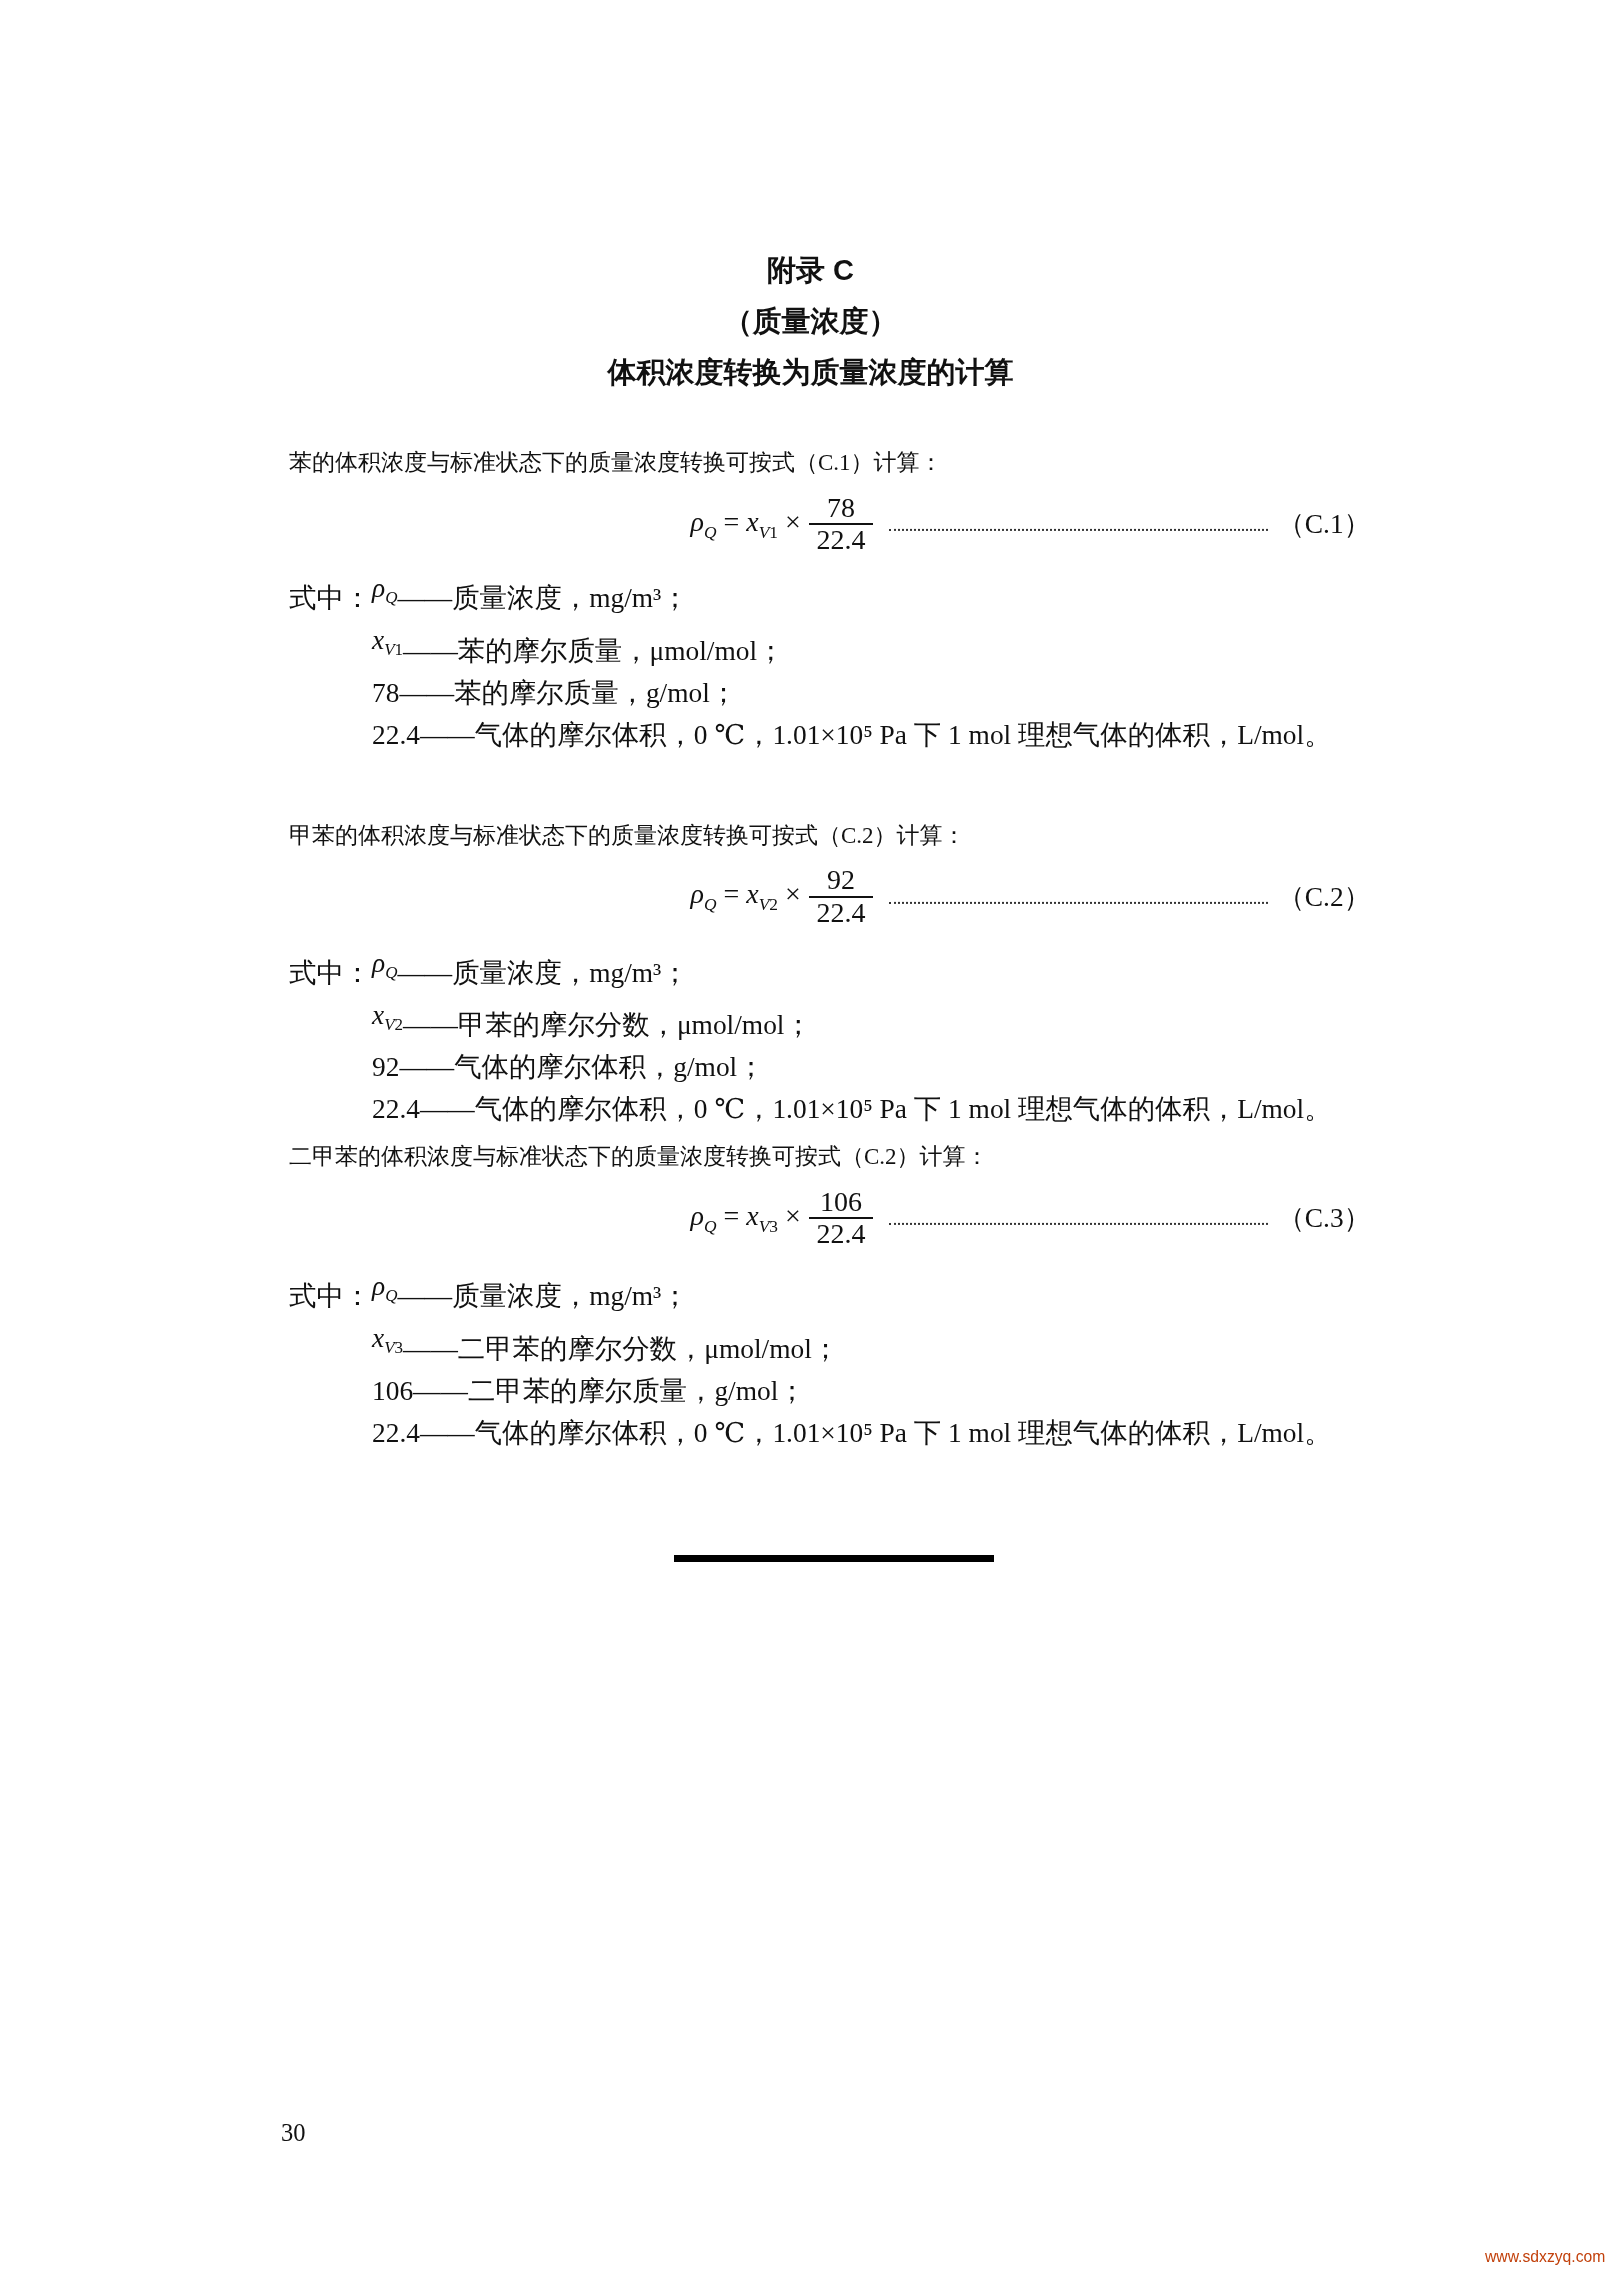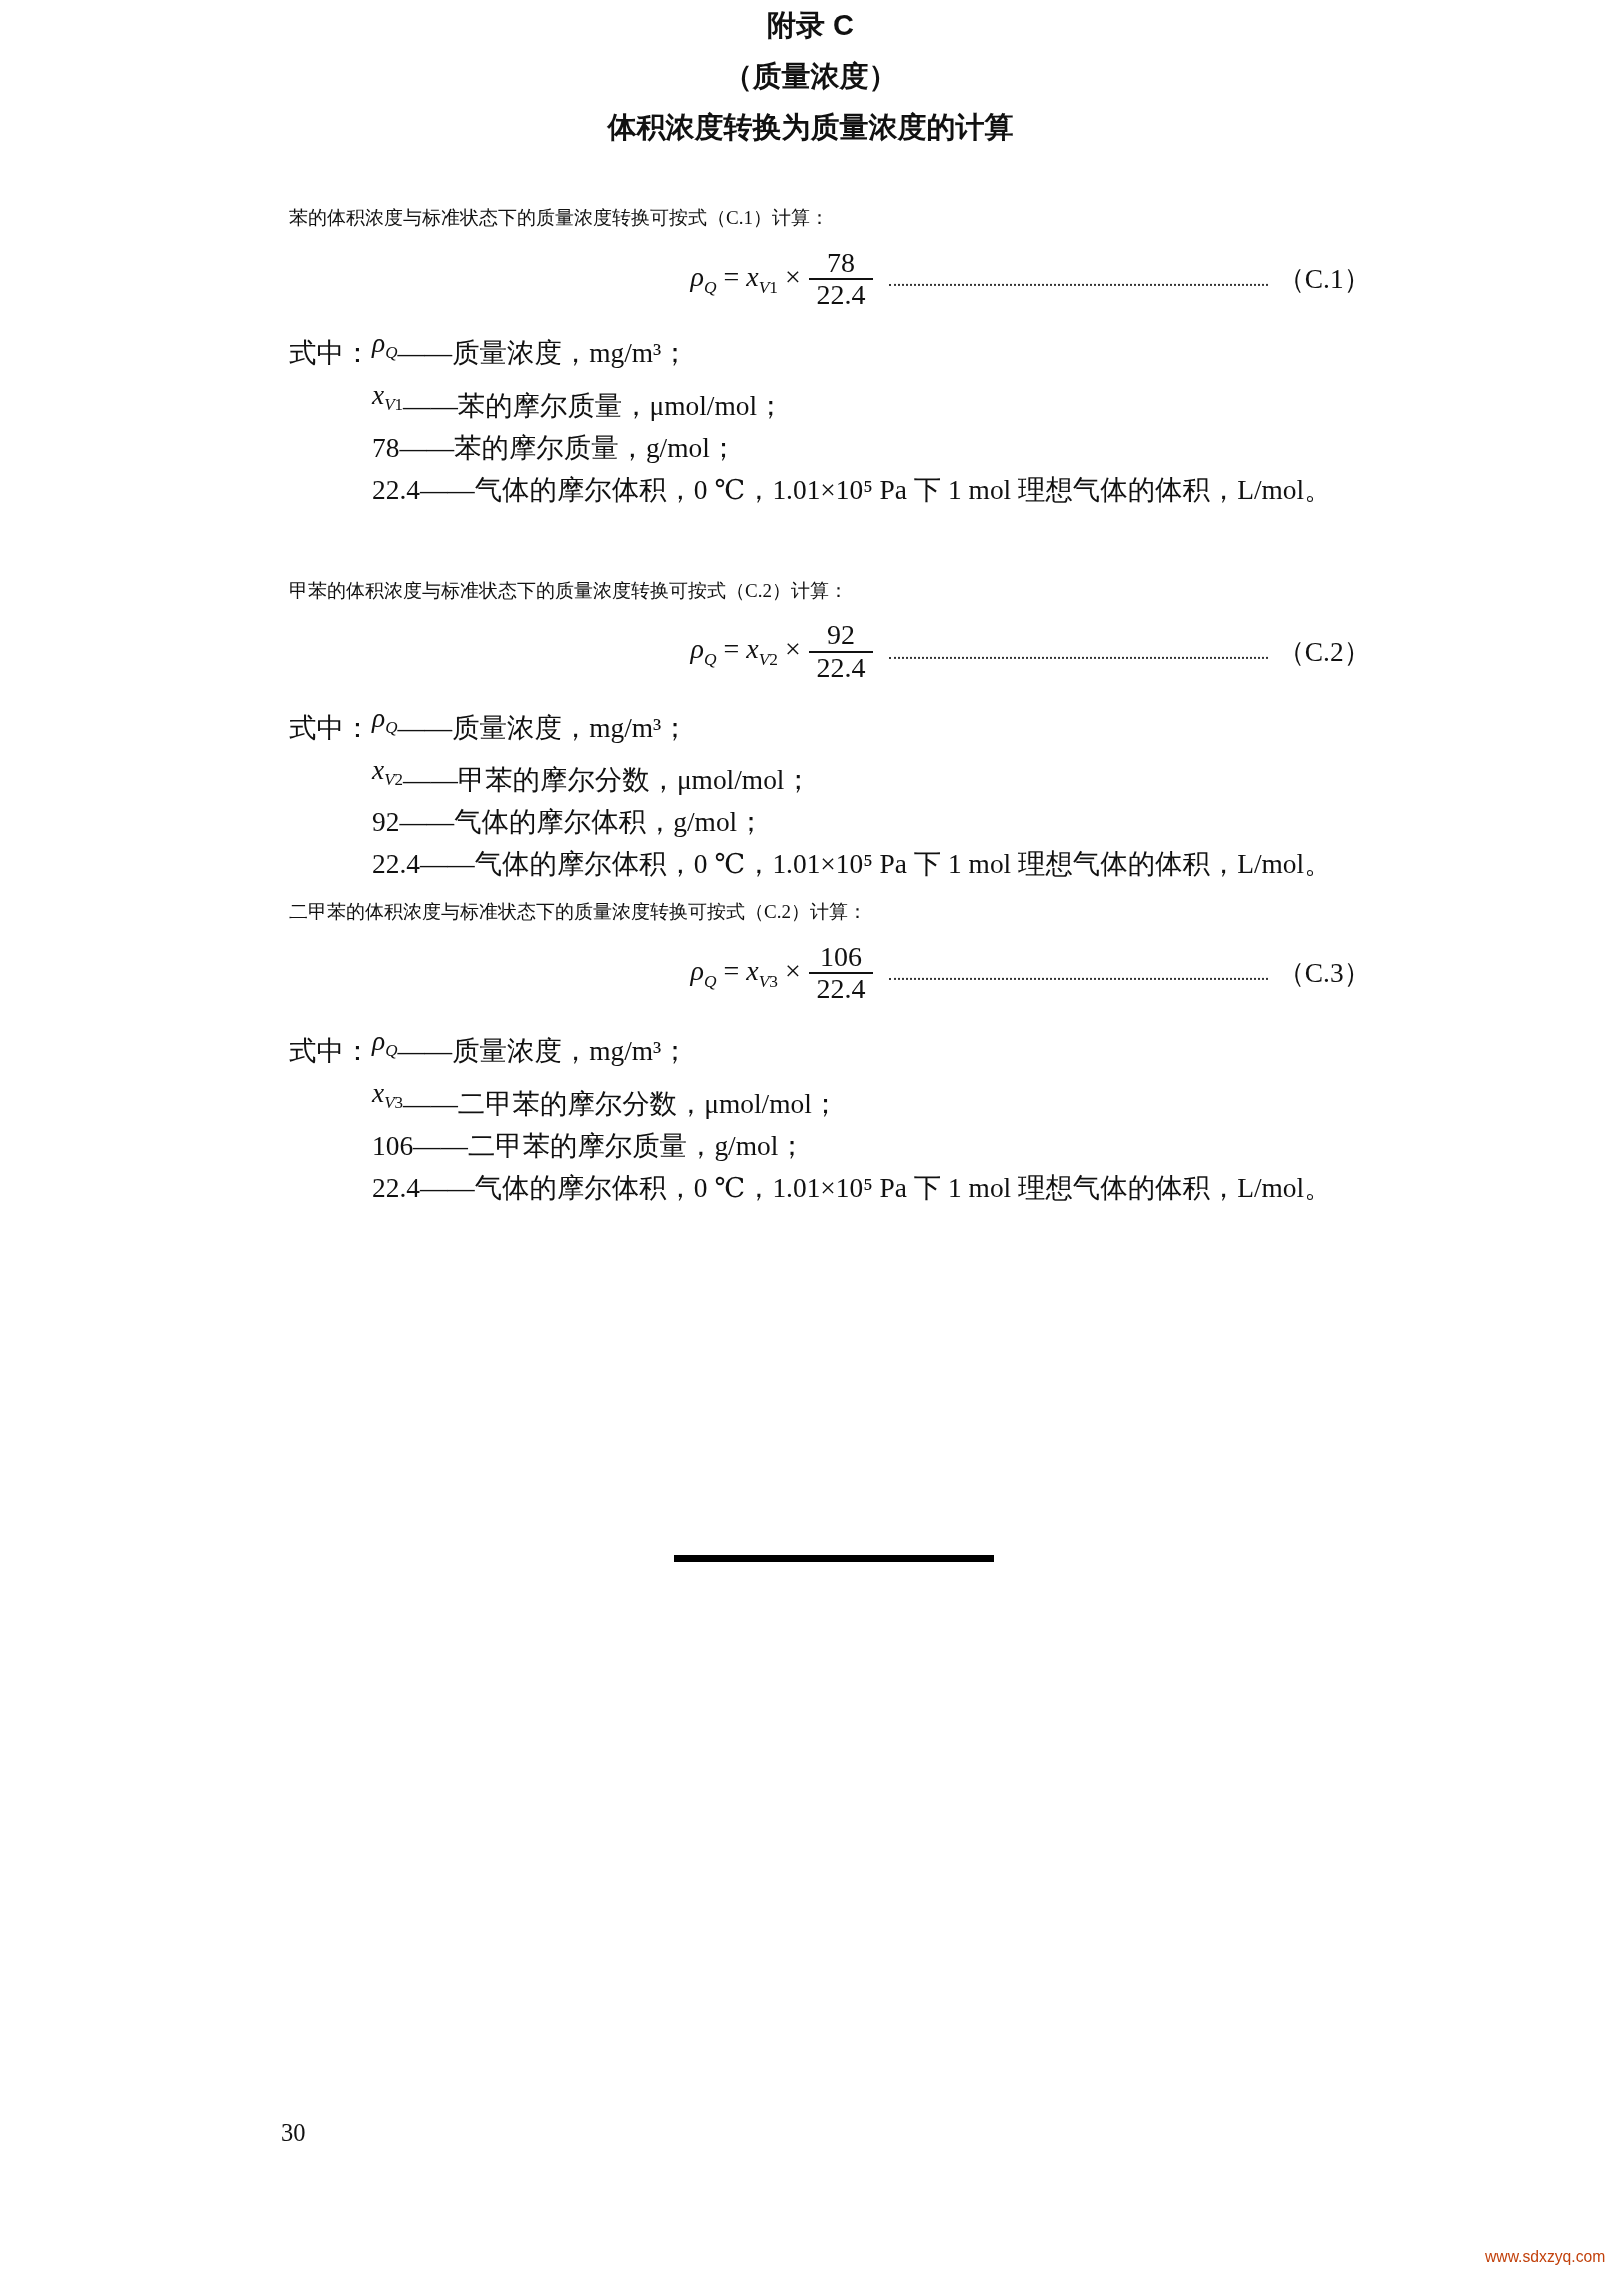--- a/index.html
+++ b/index.html
@@ -3,27 +3,27 @@
 <meta charset="utf-8">
 <style>
   html,body { margin:0; padding:0; background:#ffffff; }
   .page {
     position:relative; width:1621px; height:2293px; background:#ffffff;
     color:#111; font-family:"Liberation Serif","DejaVu Serif",serif;
     overflow:hidden;
   }
   
   .titles {
-    text-align:center;
+    padding-top:245px; text-align:center;
     font-family:"Liberation Sans","DejaVu Sans",sans-serif; font-weight:bold;
   }
   .t-line { font-size:29px; line-height:51px; }
   
   .content { margin-left:289px; margin-right:250px; }
-  .para { font-size:19px; line-height:33px; margin:0; }
+  .para { font-size:23px; line-height:33px; margin:0; }
   .para-1 { margin-top:48px; }
   .para-2 { margin-top:63px; }
   .para-3 { margin-top:9.8px; }
   
   .formula-row { display:flex; align-items:center; height:78px; margin-top:5.9px; }
   .f-spacer { flex:1.06; }
   .formula { display:flex; align-items:center; font-size:28px; }
   .f-expr { white-space:pre; }
   .f-expr i, .frac { font-family:"Liberation Serif","DejaVu Serif",serif; }
   sub { font-size:0.62em; }

